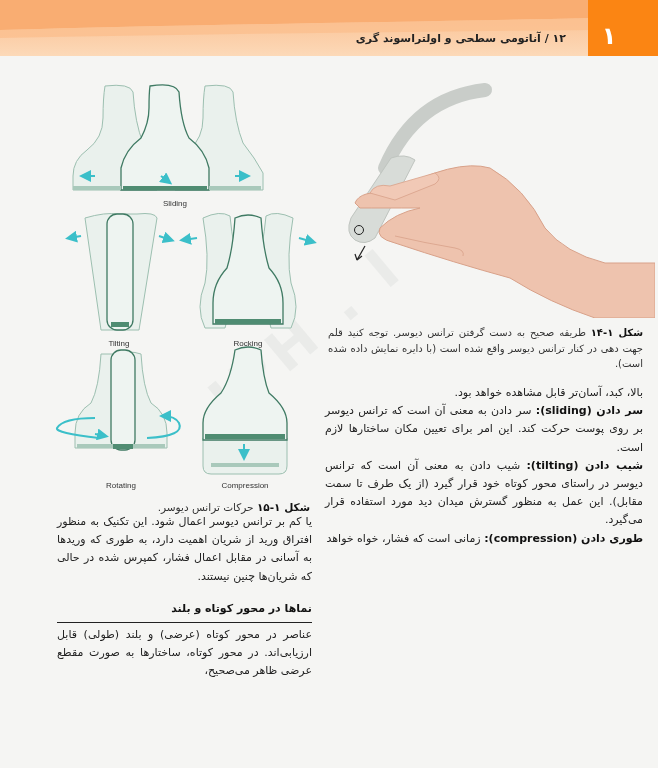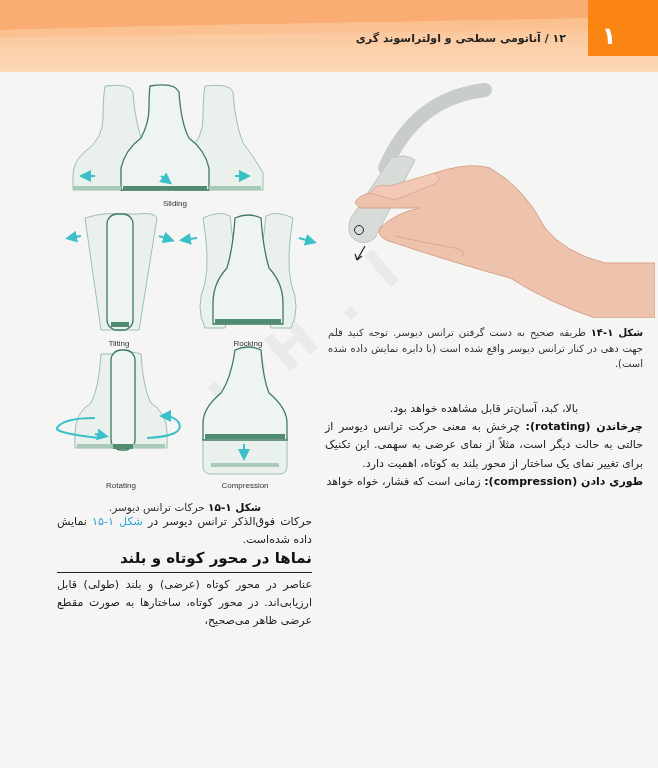--- a/index.html
+++ b/index.html
@@ -1,42 +1,42 @@
 <!DOCTYPE html>
 <html><head>
   <meta charset="utf-8">
   <style>
     * { margin: 0; padding: 0; box-sizing: border-box; }
     html, body { width: 658px; height: 768px; overflow: hidden; background: #f5f5f3; }
     body { font-family: "DejaVu Sans", sans-serif; color: #222; position: relative; }
 
-    .header { position: absolute; left: 0; top: 0; width: 658px; height: 72px; overflow: hidden; }
+    .header { position: absolute; left: 0; top: 0; width: 658px; height: 56px; overflow: hidden; }
     .header-bg { position: absolute; inset: 0; background: linear-gradient(180deg, #f9b37a 0%, #fbc79c 40%, #fcd9b8 100%); }
     .header-wave { position: absolute; left: 0; top: 0; width: 590px; height: 56px; }
     .chapter-box { position: absolute; right: 0; top: 0; width: 70px; height: 56px; background: #fb8513; display: flex; align-items: center; justify-content: center; }
     .chapter-num { color: #fff; font-size: 24px; font-weight: bold; margin-top: 16px; margin-right: 28px; }
     .running-head { position: absolute; right: 92px; top: 32px; font-size: 11px; font-weight: bold; color: #222; direction: rtl; }
 
     .fig14 { position: absolute; left: 335px; top: 78px; width: 320px; height: 240px; }
     .fig15 { position: absolute; left: 55px; top: 78px; width: 270px; height: 420px; }
 
     .rtl { direction: rtl; text-align: justify; }
     .caption14 { position: absolute; left: 328px; top: 325px; width: 315px; font-size: 10px; line-height: 15.5px; color: #333; }
     .caption14 b, .caption15 b { font-weight: bold; color: #111; }
-    .caption15 { position: absolute; left: 60px; top: 500px; width: 250px; font-size: 10.5px; line-height: 15px; color: #333; text-align: center; }
+    .caption15 { position: absolute; left: 60px; top: 500px; width: 250px; font-size: 10.5px; line-height: 15px; color: #333; text-align: right; }
 
     .col-right { position: absolute; left: 325px; top: 384px; width: 318px; font-size: 11px; line-height: 18.2px; color: #222; }
     .col-right p { margin: 0; }
     .col-right .term { font-weight: bold; color: #111; }
-    .col-right .center { text-align: center; margin-top: 16px; }
+    .col-right .center { text-align: right; }
 
     .col-left { position: absolute; left: 57px; top: 513px; width: 255px; font-size: 11px; line-height: 18.2px; color: #222; }
     .col-left p { margin: 0; }
     .link { color: #2aa4d4; }
-    .section-title { font-weight: bold; font-size: 15px; color: #111; padding-bottom: 4px; border-bottom: 1.2px solid #222; margin-bottom: 3px; }
+    .section-title { font-weight: bold; font-size: 11px; color: #111; margin-top: 14px; padding-bottom: 4px; border-bottom: 1.2px solid #222; margin-bottom: 3px; }
 
     .watermark { position: absolute; left: 190px; top: 300px; font-size: 56px; font-weight: bold; color: rgba(160,170,170,0.13); transform: rotate(-40deg); letter-spacing: 6px; pointer-events: none; font-family: "DejaVu Sans", sans-serif; }
 
     .fig-label { font-family: "Liberation Sans", sans-serif; font-size: 8px; fill: #333; }
   </style>
 </head>
 <body>
 
 <div class="header">
   <div class="header-bg"></div>
@@ -124,25 +124,26 @@
   <path d="M35 115 Q40 105 55 108 L100 95 Q108 100 100 106 L60 122 Z" fill="#f1c9b6" stroke="#d8a189" stroke-width="0.8"></path>
   <path d="M60 158 Q90 165 120 170 Q130 172 128 178" fill="none" stroke="#d8a189" stroke-width="0.8"></path>
 </svg>
 
 <p class="caption14 rtl">
   <b>شکل ۱-۱۴</b><span> طریقه صحیح به دست گرفتن ترانس دیوسر. توجه کنید قلم جهت دهی در کنار ترانس دیوسر واقع شده است (با دایره نمایش داده شده است).</span>
 </p>
 
 <div class="col-right rtl">
   <p class="center">بالا، کبد، آسان‌تر قابل مشاهده خواهد بود.</p>
-  <p><span class="term">چرخاندن (rotating):</span><span> چرخش به معنی حرکت ترانس دیوسر از حالتی به حالت دیگر است، مثلاً از نمای عرضی به سهمی. این تکنیک برای تغییر نمای یک ساختار از محور بلند به کوتاه، اهمیت دارد.</span></p>
+  <p><span class="term">سر دادن (sliding):</span><span> سر دادن به معنی آن است که ترانس دیوسر بر روی پوست حرکت کند. این امر برای تعیین مکان ساختارها لازم است.</span></p>
+  <p><span class="term">شیب دادن (tilting):</span><span> شیب دادن به معنی آن است که ترانس دیوسر در راستای محور کوتاه خود قرار گیرد (از یک طرف تا سمت مقابل). این عمل به منظور گسترش میدان دید مورد استفاده قرار می‌گیرد.</span></p>
   <p><span class="term">طوری دادن (compression):</span><span> زمانی است که فشار، خواه خواهد</span></p>
 </div>
 
 <p class="caption15 rtl">
   <b>شکل ۱-۱۵</b><span> حرکات ترانس دیوسر.</span>
 </p>
 
 <div class="col-left rtl">
-  <p><span>حرکات فوق‌الذکر ترانس دیوسر در </span><span class="link">شکل ۱-۱۵</span><span> نمایش داده شده‌است.</span></p>
+  <p>یا کم بر ترانس دیوسر اعمال شود. این تکنیک به منظور افتراق ورید از شریان اهمیت دارد، به طوری که وریدها به آسانی در مقابل اعمال فشار، کمپرس شده در حالی که شریان‌ها چنین نیستند.</p>
   <h3 class="section-title">نماها در محور کوتاه و بلند</h3>
   <p>عناصر در محور کوتاه (عرضی) و بلند (طولی) قابل ارزیابی‌اند. در محور کوتاه، ساختارها به صورت مقطع عرضی ظاهر می‌صحیح،</p>
 </div>
 
 </body></html>

